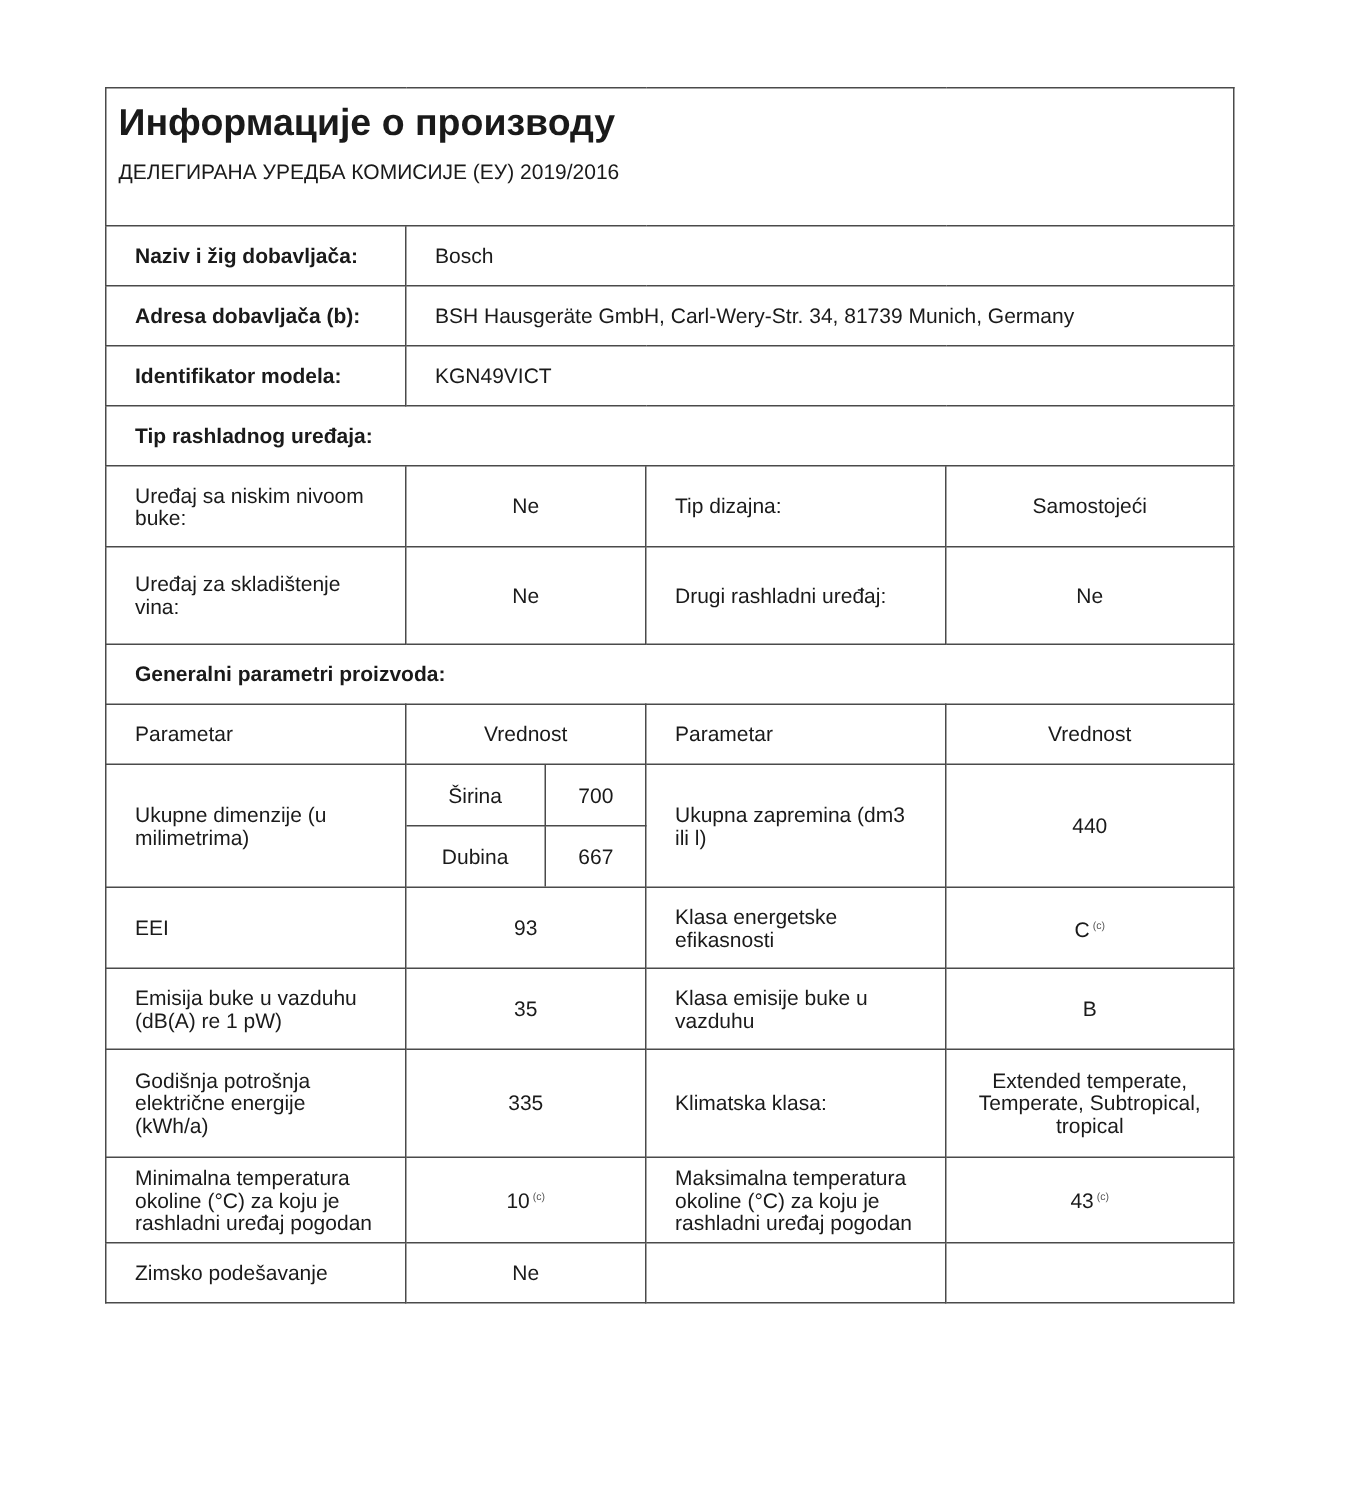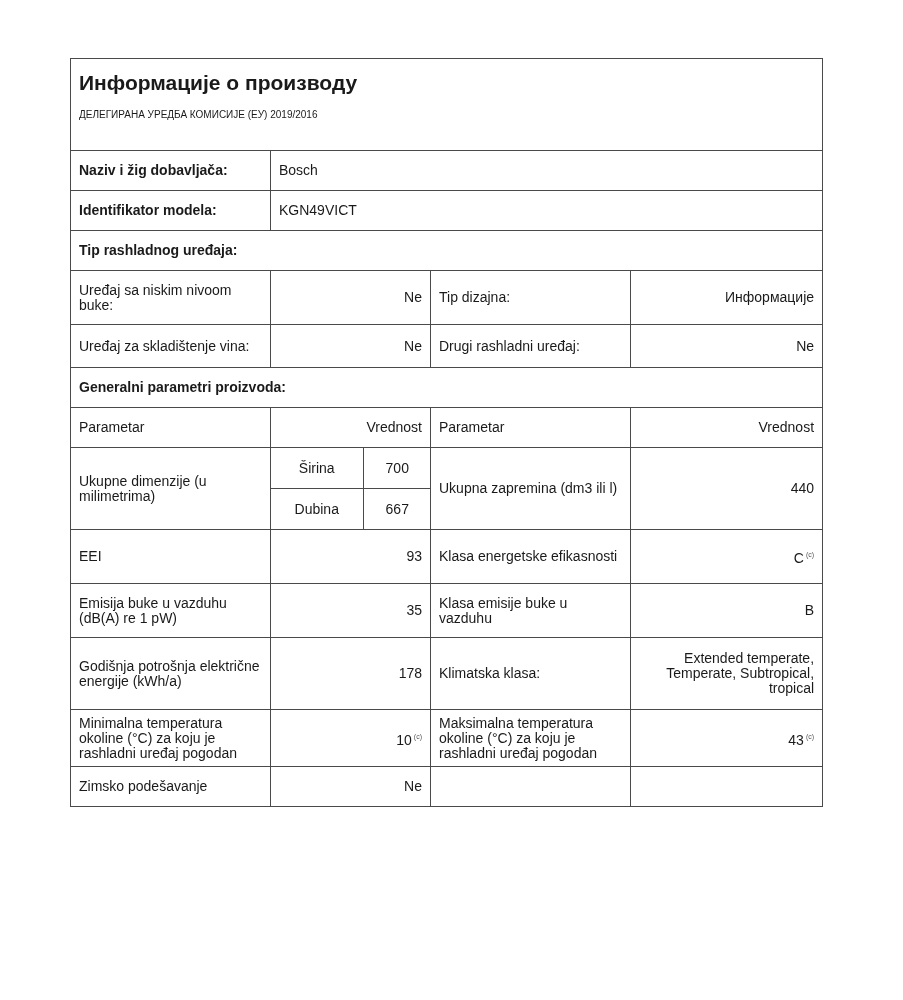--- a/index.html
+++ b/index.html
@@ -1,28 +1,28 @@
 <!DOCTYPE html>
 <html><head>
 <meta charset="utf-8">
 <style>
   html, body { margin: 0; padding: 0; background: #ffffff; }
   body { width: 903px; height: 1000px; position: relative; font-family: "Liberation Sans", sans-serif; color: #1a1a1a; }
   .sheet { position: absolute; left: 70px; top: 58px; width: 752px; }
   table { border-collapse: collapse; width: 752px; table-layout: fixed; }
-  td { border: 1.5px solid #4a4a4a; font-size: 14px; padding: 0 8px; vertical-align: middle; line-height: 15px; }
+  td { border: 1.5px solid #4a4a4a; font-size: 14px; padding: 0 19px; vertical-align: middle; line-height: 15px; }
   .title-cell { padding: 14px 8px 0 8px; height: 77px; vertical-align: top; }
-  .title { font-size: 21px; font-weight: bold; margin-top: 2px; }
-  .subtitle { font-size: 10px; margin-top: 17px; }
+  .title { font-size: 25px; font-weight: bold; margin-top: 2px; }
+  .subtitle { font-size: 14px; margin-top: 17px; }
   .lbl { font-weight: bold; }
-  .c { text-align: right; }
+  .c { text-align: center; }
   .sup { font-size: 7px; vertical-align: super; color: #555; margin-left: 2px; }
   .h41 { height: 40px; }
   .h55 { height: 54px; }
-  .h60 { height: 43px; }
+  .h60 { height: 65px; }
   .h73 { height: 72px; margin-left: 23px; }
   .h80 { height: 57px; }
   td.nested { padding: 0; }
   .inner { width: 100%; border-collapse: collapse; table-layout: fixed; }
   .inner td { border: none; border-bottom: 1.5px solid #4a4a4a; height: 40px; text-align: center; padding: 0; }
   .inner tr:last-child td { border-bottom: none; }
   .inner td.left { border-right: 1.5px solid #4a4a4a; }
 </style>
 </head>
 <body>
@@ -40,31 +40,35 @@
     <td colspan="4" class="title-cell">
       <div class="title">Информације о производу</div>
       <div class="subtitle">ДЕЛЕГИРАНА УРЕДБА КОМИСИЈЕ (ЕУ) 2019/2016</div>
     </td>
   </tr>
   <tr class="h41">
     <td class="lbl">Naziv i žig dobavljača:</td>
     <td colspan="3">Bosch</td>
   </tr>
   <tr class="h41">
+    <td class="lbl">Adresa dobavljača (b):</td>
+    <td colspan="3">BSH Hausgeräte GmbH, Carl-Wery-Str. 34, 81739 Munich, Germany</td>
+  </tr>
+  <tr class="h41">
     <td class="lbl">Identifikator modela:</td>
     <td colspan="3">KGN49VICT</td>
   </tr>
   <tr class="h41">
     <td colspan="4" class="lbl">Tip rashladnog uređaja:</td>
   </tr>
   <tr class="h55">
     <td>Uređaj sa niskim nivoom buke:</td>
     <td class="c">Ne</td>
     <td>Tip dizajna:</td>
-    <td class="c">Информације</td>
+    <td class="c">Samostojeći</td>
   </tr>
   <tr class="h60">
     <td>Uređaj za skladištenje vina:</td>
     <td class="c">Ne</td>
     <td>Drugi rashladni uređaj:</td>
     <td class="c">Ne</td>
   </tr>
   <tr class="h41">
     <td colspan="4" class="lbl">Generalni parametri proizvoda:</td>
   </tr>
@@ -104,21 +108,21 @@
     <td class="c"><span>C</span><span class="sup">(c)</span></td>
   </tr>
   <tr class="h55">
     <td>Emisija buke u vazduhu (dB(A) re 1 pW)</td>
     <td class="c">35</td>
     <td>Klasa emisije buke u vazduhu</td>
     <td class="c">B</td>
   </tr>
   <tr class="h73">
     <td>Godišnja potrošnja električne energije (kWh/a)</td>
-    <td class="c">178</td>
+    <td class="c">335</td>
     <td>Klimatska klasa:</td>
     <td class="c">Extended temperate, Temperate, Subtropical, tropical</td>
   </tr>
   <tr class="h80">
     <td>Minimalna temperatura okoline (°C) za koju je rashladni uređaj pogodan</td>
     <td class="c"><span>10</span><span class="sup">(c)</span></td>
     <td>Maksimalna temperatura okoline (°C) za koju je rashladni uređaj pogodan</td>
     <td class="c"><span>43</span><span class="sup">(c)</span></td>
   </tr>
   <tr class="h41">

